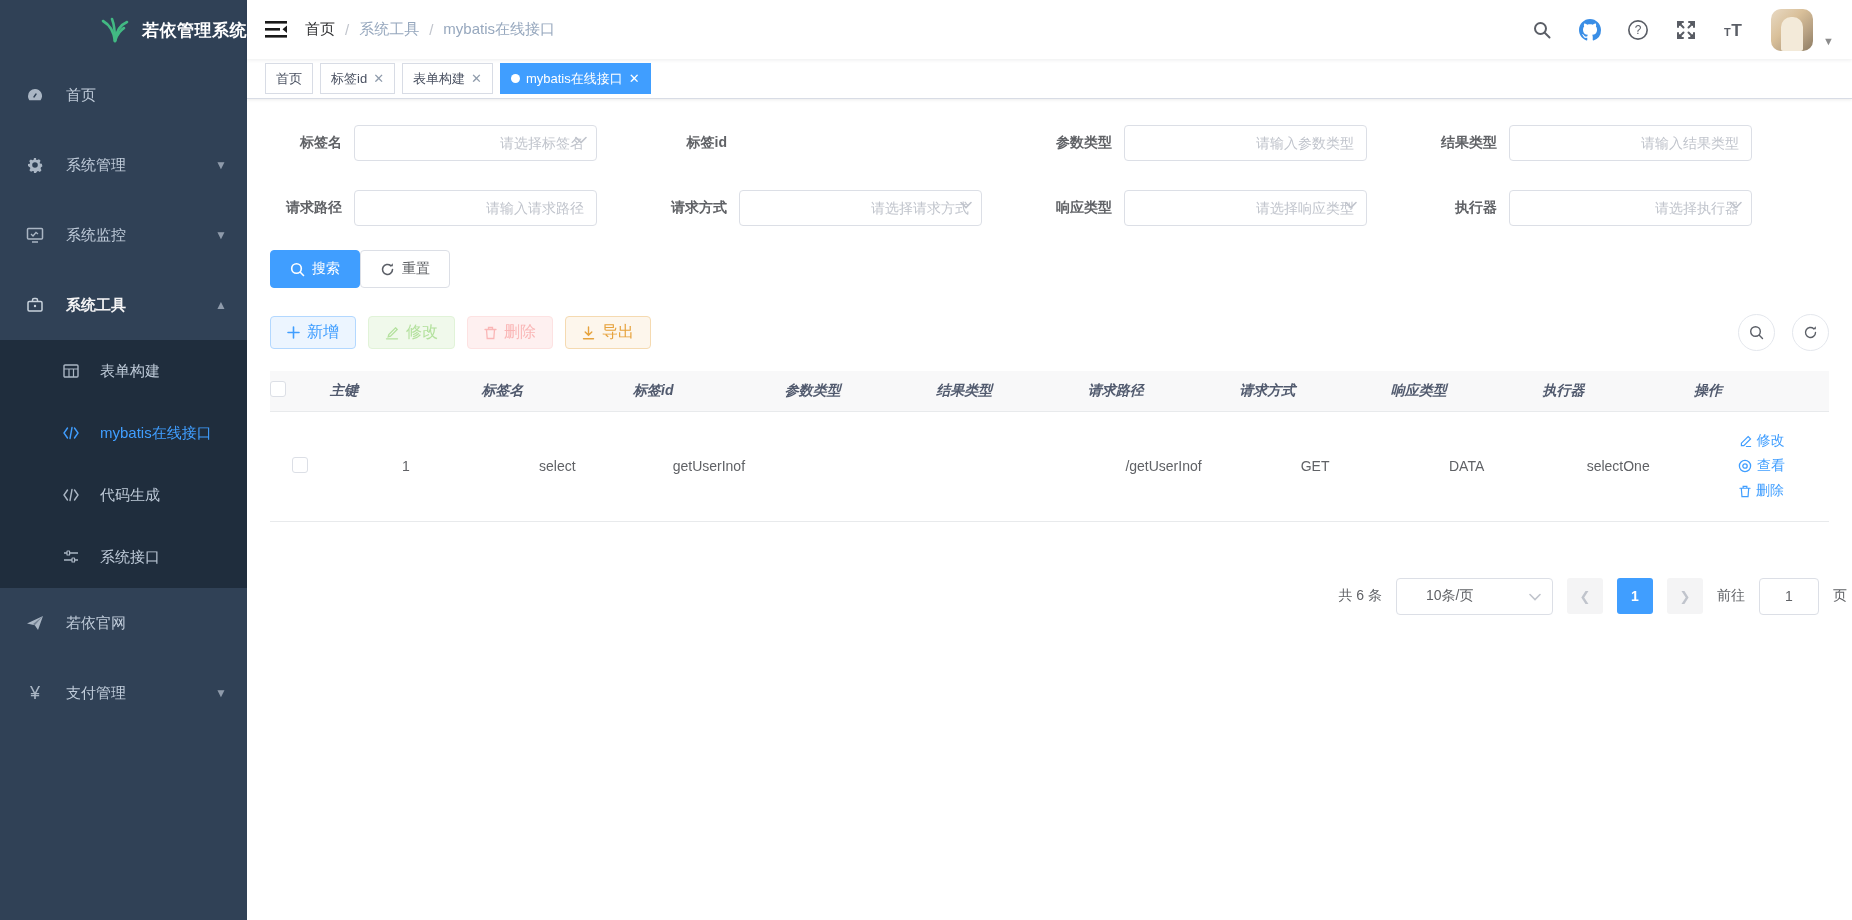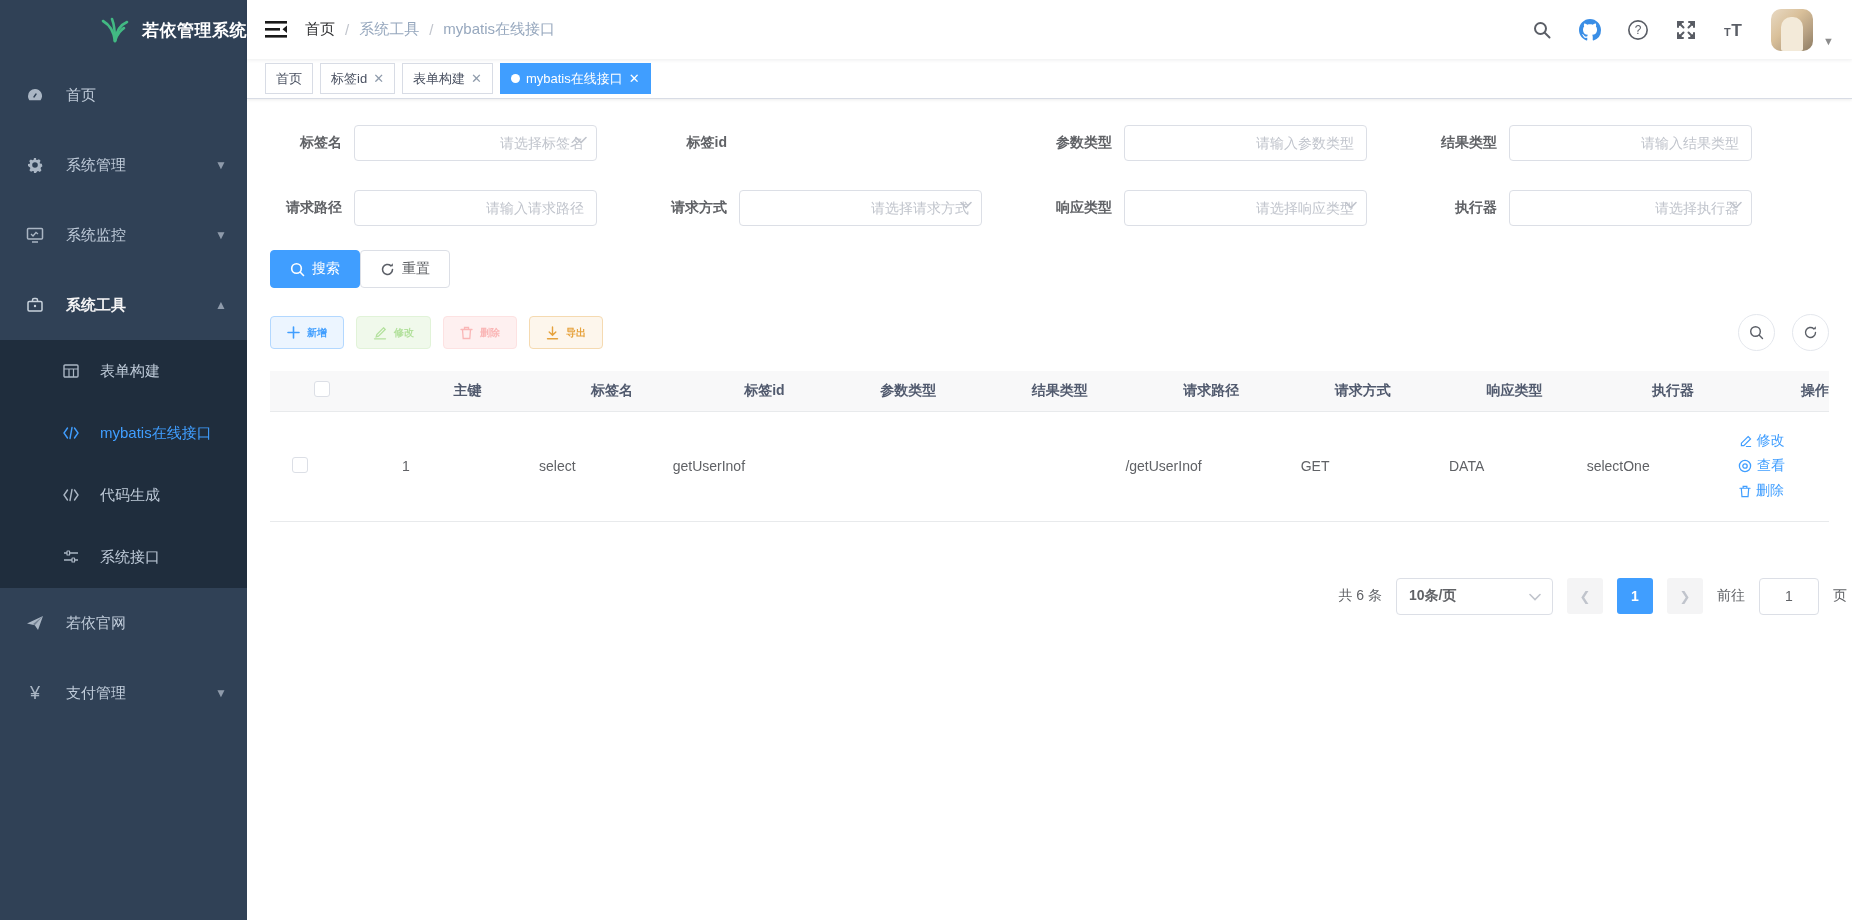--- a/index.html
+++ b/index.html
@@ -53,39 +53,39 @@
   .control { position:relative; width:243px; height:36px; }
   .control input { width:100%; height:36px; border:1px solid #dcdfe6; border-radius:4px; padding:16px 12px; font-size:14px; color:#606266; font-family:inherit; outline:none;text-align:right; }
   .control input::placeholder { color:#c0c4cc; }
   .control .sel-arrow { position:absolute; right:10px; top:11px; color:#c0c4cc; pointer-events:none; }
 
   .btn-row { display:flex; margin-bottom:26px; }
   .btn { display:inline-flex; align-items:center; justify-content:center; gap:7px; height:38px; padding:0 19px; border-radius:4px; font-size:14px; cursor:pointer; border:1px solid #dcdfe6; background:#fff; color:#606266; }
   .btn.primary { background:#409EFF; border-color:#409EFF; color:#fff; }
 
   .toolbar { display:flex; gap:12px; margin-bottom:20px; align-items:center; }
-  .btn.sm { height:33px; padding:0 16px; font-size:10px;font-weight:bold; }
+  .btn.sm { height:33px; padding:0 16px; font-size:16px; }
   .btn.plain-blue   { background:#ecf5ff; border-color:#b3d8ff; color:#409EFF; }
   .btn.plain-green  { background:#f0f9eb; border-color:#e1f3d8; color:#b3e19d; }
   .btn.plain-red    { background:#fef0f0; border-color:#fde2e2; color:#fab6b6; }
   .btn.plain-orange { background:#fdf6ec; border-color:#f5dab1; color:#e6a23c; }
   .toolbar-right { margin-left:auto; display:flex; gap:17px; }
   .circle-btn { width:37px; height:37px; border-radius:50%; border:1px solid #e4e7ed; background:#fff; display:flex; align-items:center; justify-content:center; color:#5a5e66; cursor:pointer; }
 
   table.grid { width:100%; border-collapse:collapse; table-layout:fixed; }
-  table.grid th { background:#f8f8f9; color:#515a6e; font-weight:bold; font-size:14px; height:40px; text-align:right; border-bottom:1px solid #e8eaec; }
+  table.grid th { background:#f8f8f9; color:#515a6e; font-weight:bold; font-size:14px; height:40px; text-align:left; border-bottom:1px solid #e8eaec;font-style:italic; }
   table.grid td { height:110px; text-align:center; color:#606266; font-size:14px; border-bottom:1px solid #e8eaec; }
   .checkbox { width:16px; height:16px; border:1px solid #dcdfe6; border-radius:3px; background:#fff; display:inline-block; cursor:pointer; }
   .op-links { display:flex; flex-direction:column; align-items:center; gap:7px; }
   .op-link { color:#409EFF; display:inline-flex; align-items:center; gap:5px; cursor:pointer; font-size:14px; }
 
   .pagination { display:flex; align-items:center; justify-content:flex-end; margin-top:56px; gap:14px; margin-right:-18px; }
   .pg-total { color:#606266; }
   .pg-size { position:relative; width:157px; height:37px; }
-  .pg-size input { width:100%; height:100%; border:1px solid #dcdfe6; border-radius:4px; padding:0 12px; font-size:14px; color:#606266; font-family:inherit;font-weight:bold; }
+  .pg-size input { width:100%; height:100%; border:1px solid #dcdfe6; border-radius:4px; padding:0 29px; font-size:14px; color:#606266; font-family:inherit; }
   .pg-btn { width:36px; height:36px; border-radius:3px; background:#f4f4f5; color:#c0c4cc; display:flex; align-items:center; justify-content:center; font-size:13px; cursor:pointer; }
   .pg-page { width:36px; height:36px; border-radius:3px; background:#409EFF; color:#fff; font-weight:bold; display:flex; align-items:center; justify-content:center; cursor:pointer; }
   .pg-goto { color:#606266; }
   .pg-input { width:60px; height:37px; border:1px solid #dcdfe6; border-radius:4px; text-align:center; font-size:14px; color:#606266; font-family:inherit; }
   svg { display:block; }
 </style>
 </head>
 <body>
 
 <div class="page">

